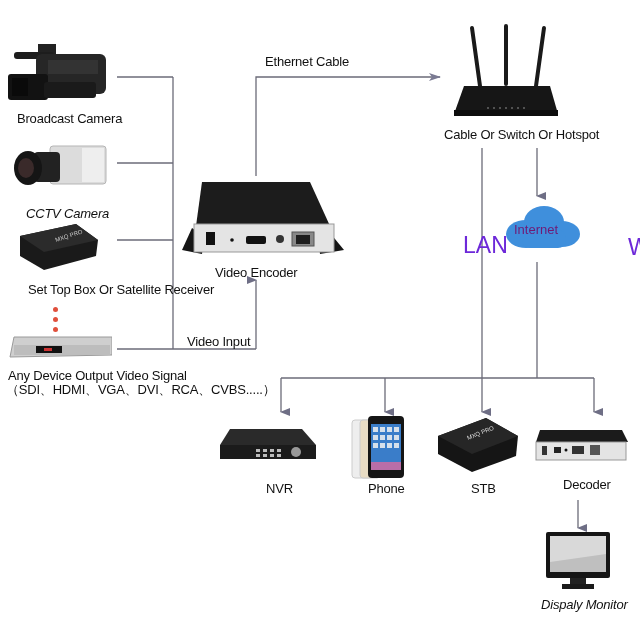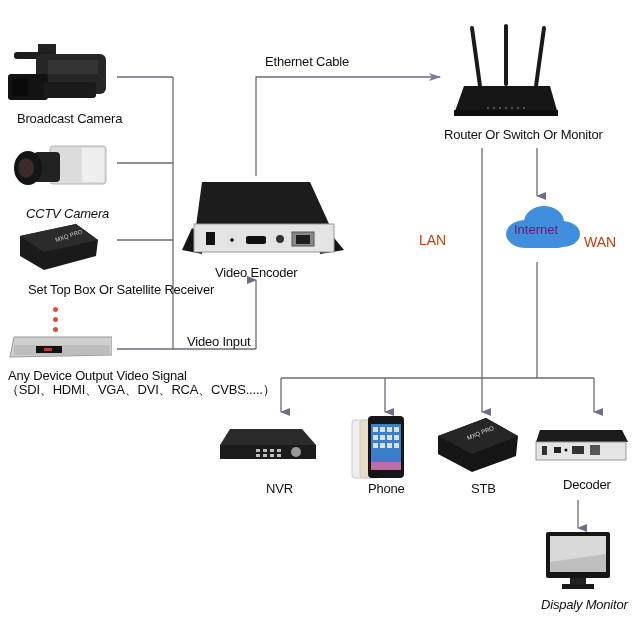--- a/index.html
+++ b/index.html
@@ -1,20 +1,20 @@
 <!DOCTYPE html>
 <html><head>
 <meta charset="utf-8">
 <style>
   html, body { margin:0; padding:0; background:#ffffff; }
   body { width:640px; height:640px; position:relative; overflow:hidden;
          font-family:"Liberation Sans", "DejaVu Sans", sans-serif; color:#111; }
   .abs { position:absolute; }
   .lbl { position:absolute; font-size:13px; color:#111; white-space:nowrap; letter-spacing:-0.2px;text-align:right; }
-  .big { position:absolute; font-size:14px; color:#c2410c; white-space:nowrap; }
+  .big { position:absolute; font-size:23px; color:#6d28d9; white-space:nowrap;margin-left:44px; }
   svg.lines { position:absolute; left:0; top:0; }
   .dev { position:absolute; }
 </style>
 </head>
 <body>
 
 <svg class="lines" width="640" height="640">
   <defs>
     <marker id="arr" markerWidth="8" markerHeight="10" refX="4" refY="9" orient="auto" markerUnits="userSpaceOnUse">
       <path d="M0,0 L8,0 L4,10 Z" fill="#6e6e85"></path>
@@ -128,21 +128,21 @@
         <circle cx="38" cy="84" r="1"></circle>
         <circle cx="44" cy="84" r="1"></circle>
         <circle cx="50" cy="84" r="1"></circle>
         <circle cx="56" cy="84" r="1"></circle>
         <circle cx="62" cy="84" r="1"></circle>
         <circle cx="68" cy="84" r="1"></circle>
         <circle cx="74" cy="84" r="1"></circle>
       </g>
   </svg>
 </div>
-<div class="lbl" style="left:444px;top:127px;">Router Or Switch Or Monitor</div>
+<div class="lbl" style="left:444px;top:127px;">Cable Or Switch Or Hotspot</div>
 
 <div class="big" style="left:419px;top:232px;">LAN</div>
 <div class="big" style="left:584px;top:234px;">WAN</div>
 
 <div class="dev" style="left:504px;top:204px;width:78px;height:46px;">
   <svg width="78" height="46">
     <g fill="#3f8fdc">
       <ellipse cx="22" cy="30" rx="20" ry="14"></ellipse>
       <ellipse cx="40" cy="18" rx="20" ry="16"></ellipse>
       <ellipse cx="58" cy="30" rx="18" ry="13"></ellipse>

